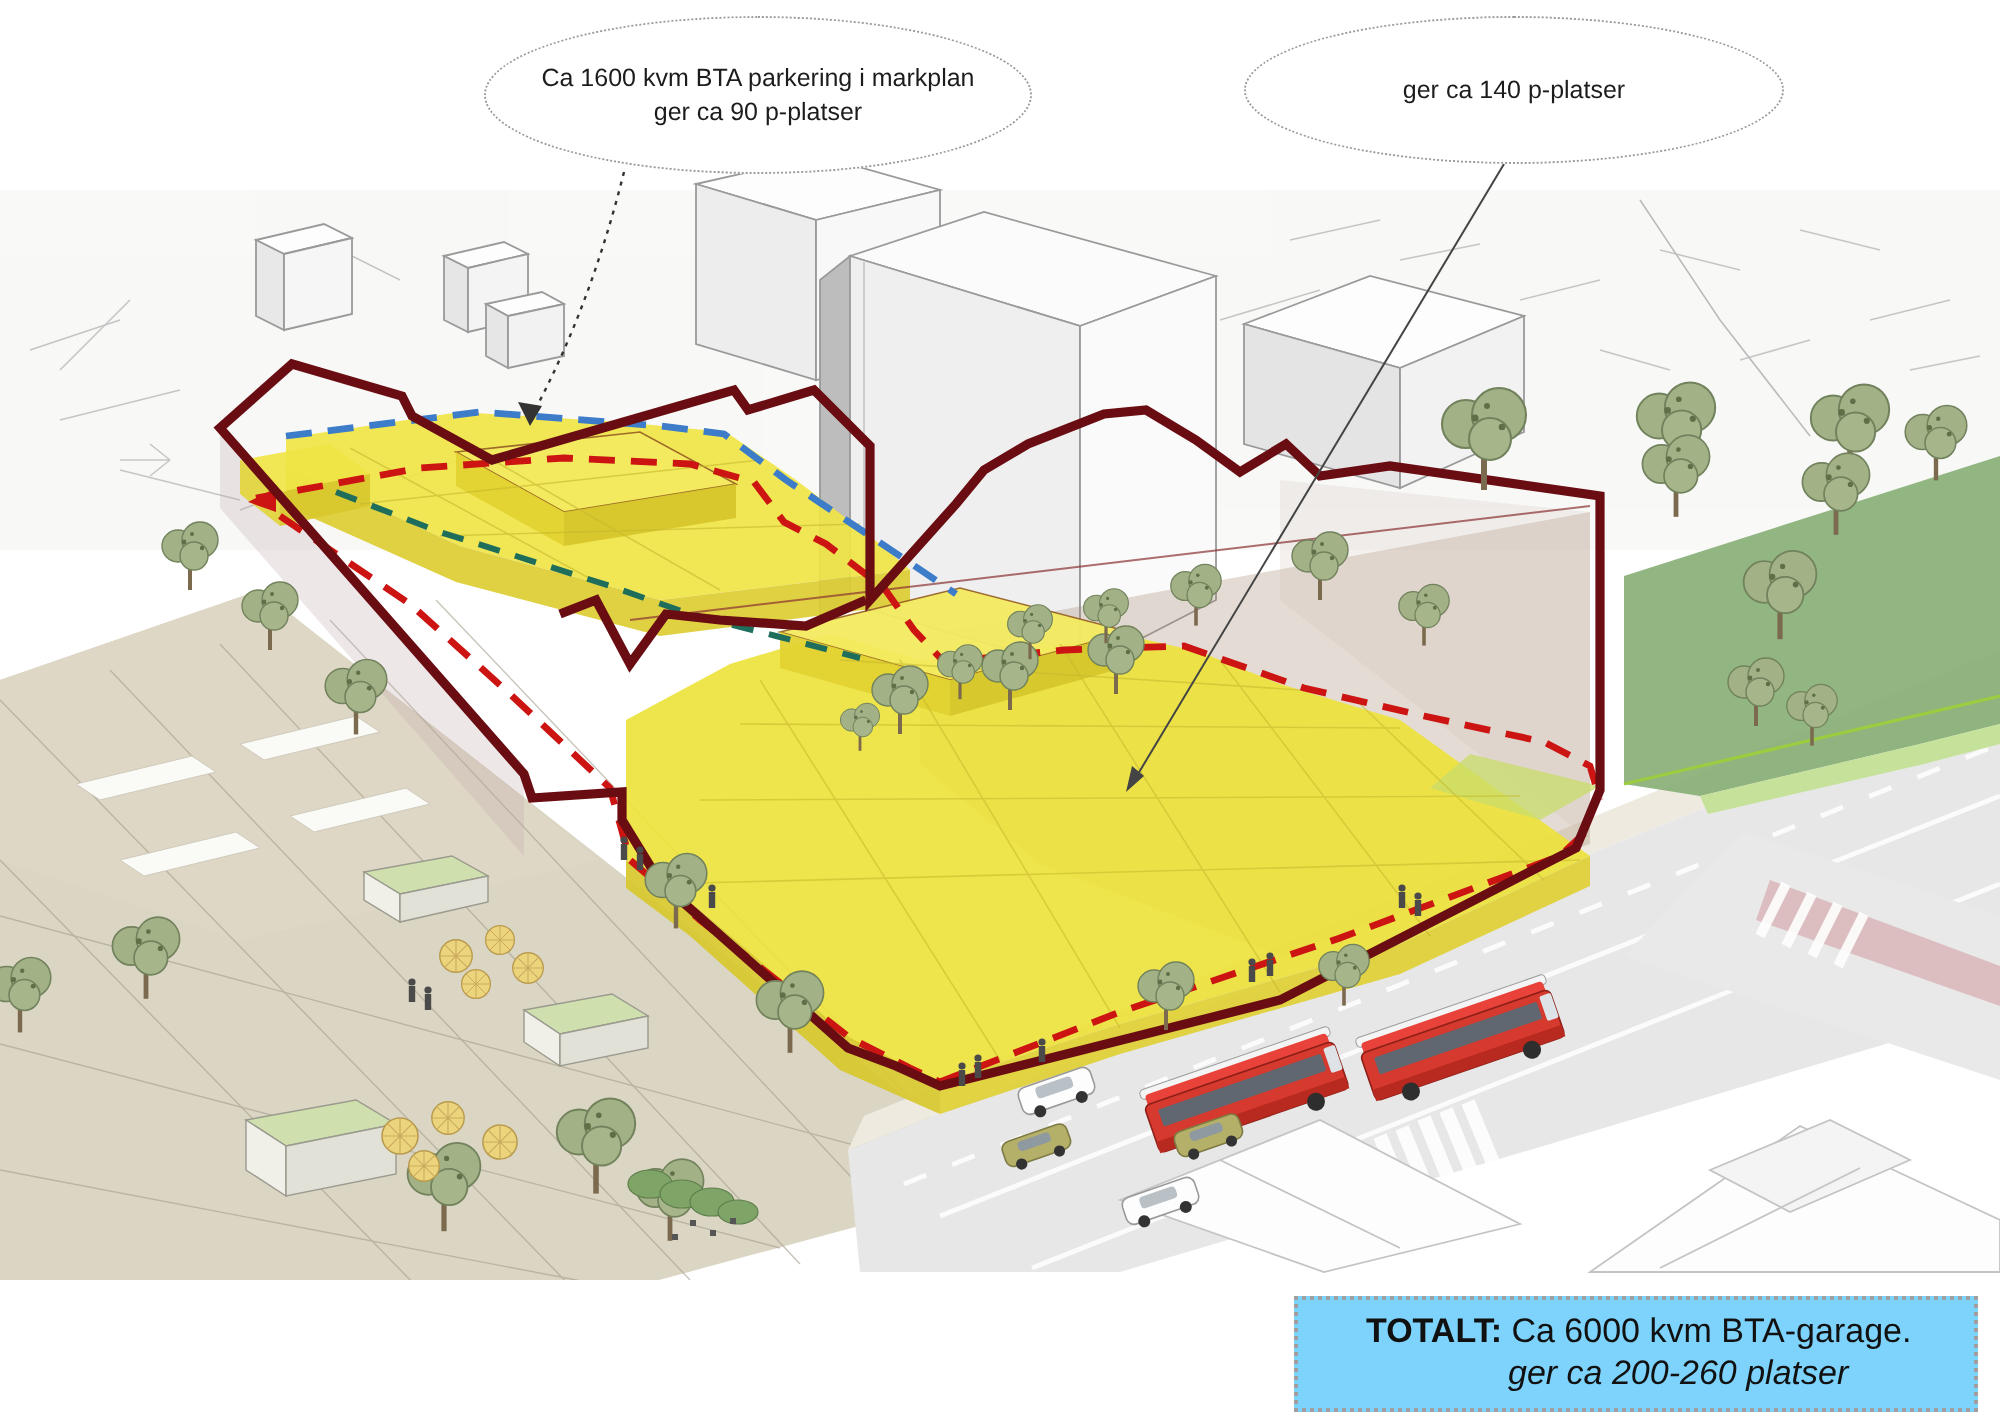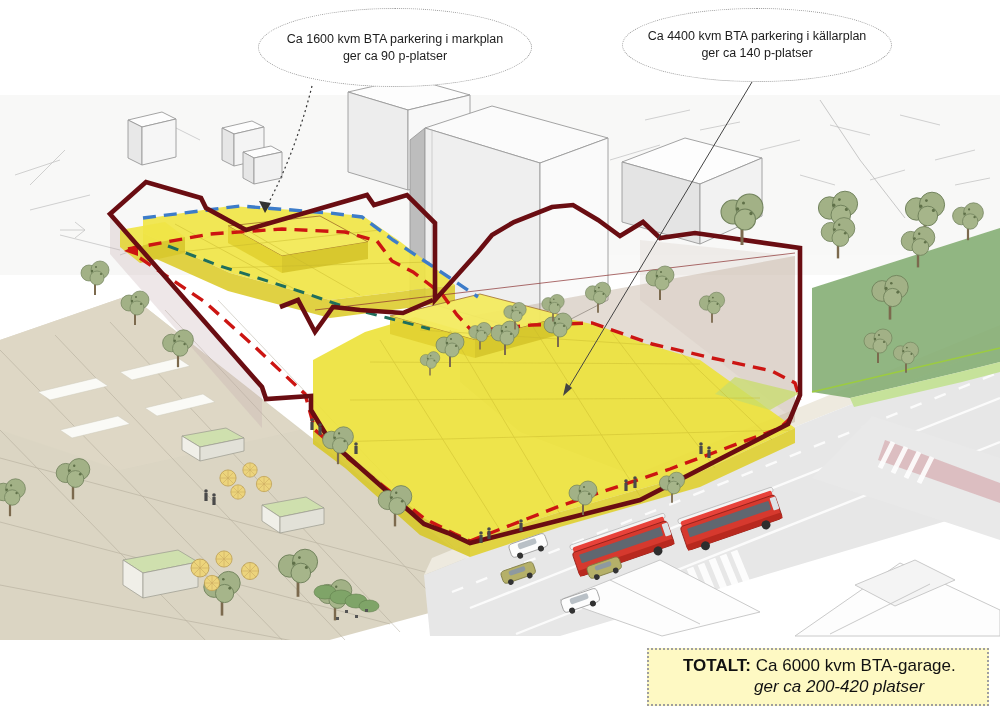--- a/index.html
+++ b/index.html
@@ -3,23 +3,23 @@
 <meta charset="utf-8">
 <style>
   html,body{margin:0;padding:0;background:#fff;}
   #canvas{position:relative;width:1000px;height:714px;background:#ffffff;overflow:hidden;
           font-family:"Liberation Sans", sans-serif;}
   svg{position:absolute;left:0;top:0;}
   .callout{position:absolute;border:1.6px dotted #9a9a9a;border-radius:50%;background:#ffffff;
            display:flex;flex-direction:column;align-items:center;justify-content:center;
            text-align:center;font-size:12.5px;color:#1c1c1c;line-height:1.35;}
   .callout .l1{padding:0 18px;}
-  #callout-1{left:258px;top:8px;width:272px;height:77px;}
+  #callout-1{left:242px;top:8px;width:272px;height:77px;}
   #callout-2{left:622px;top:8px;width:268px;height:72px;}
-  #total-box{position:absolute;left:647px;top:648px;width:338px;height:48px;background:#fef9c3;
+  #total-box{position:absolute;left:647px;top:648px;width:338px;height:48px;background:#7dd3fc;
              border:2px dotted #9f9f9f;font-size:17px;color:#111;padding:6px 0 0 0;}
   #total-box .row1{margin-left:34px;}
   #total-box .lab{font-weight:bold;}
   #total-box .row2{font-style:italic;margin-left:105px;margin-top:1px;}
 </style>
 </head>
 <body>
 
 <div id="canvas">
 
@@ -338,25 +338,24 @@
     <polygon points="563,396 572,388 566,383" fill="#444"></polygon>
   </g>
 </svg>
 
   <div class="callout" id="callout-1">
     <div class="l1">Ca 1600 kvm BTA parkering i markplan</div>
     <div class="l2">ger ca 90 p-platser</div>
   </div>
 
   <div class="callout" id="callout-2">
-    <div class="l1">Ca 4400 kvm BTA parkering i källarplan</div>
     <div class="l2">ger ca 140 p-platser</div>
   </div>
 
   <div id="total-box">
     <div class="row1">
       <span class="lab">TOTALT:</span>
       <span>Ca 6000 kvm BTA-garage.</span>
     </div>
-    <div class="row2">ger ca 200-420 platser</div>
+    <div class="row2">ger ca 200-260 platser</div>
   </div>
 
 </div>
 
 </body></html>

